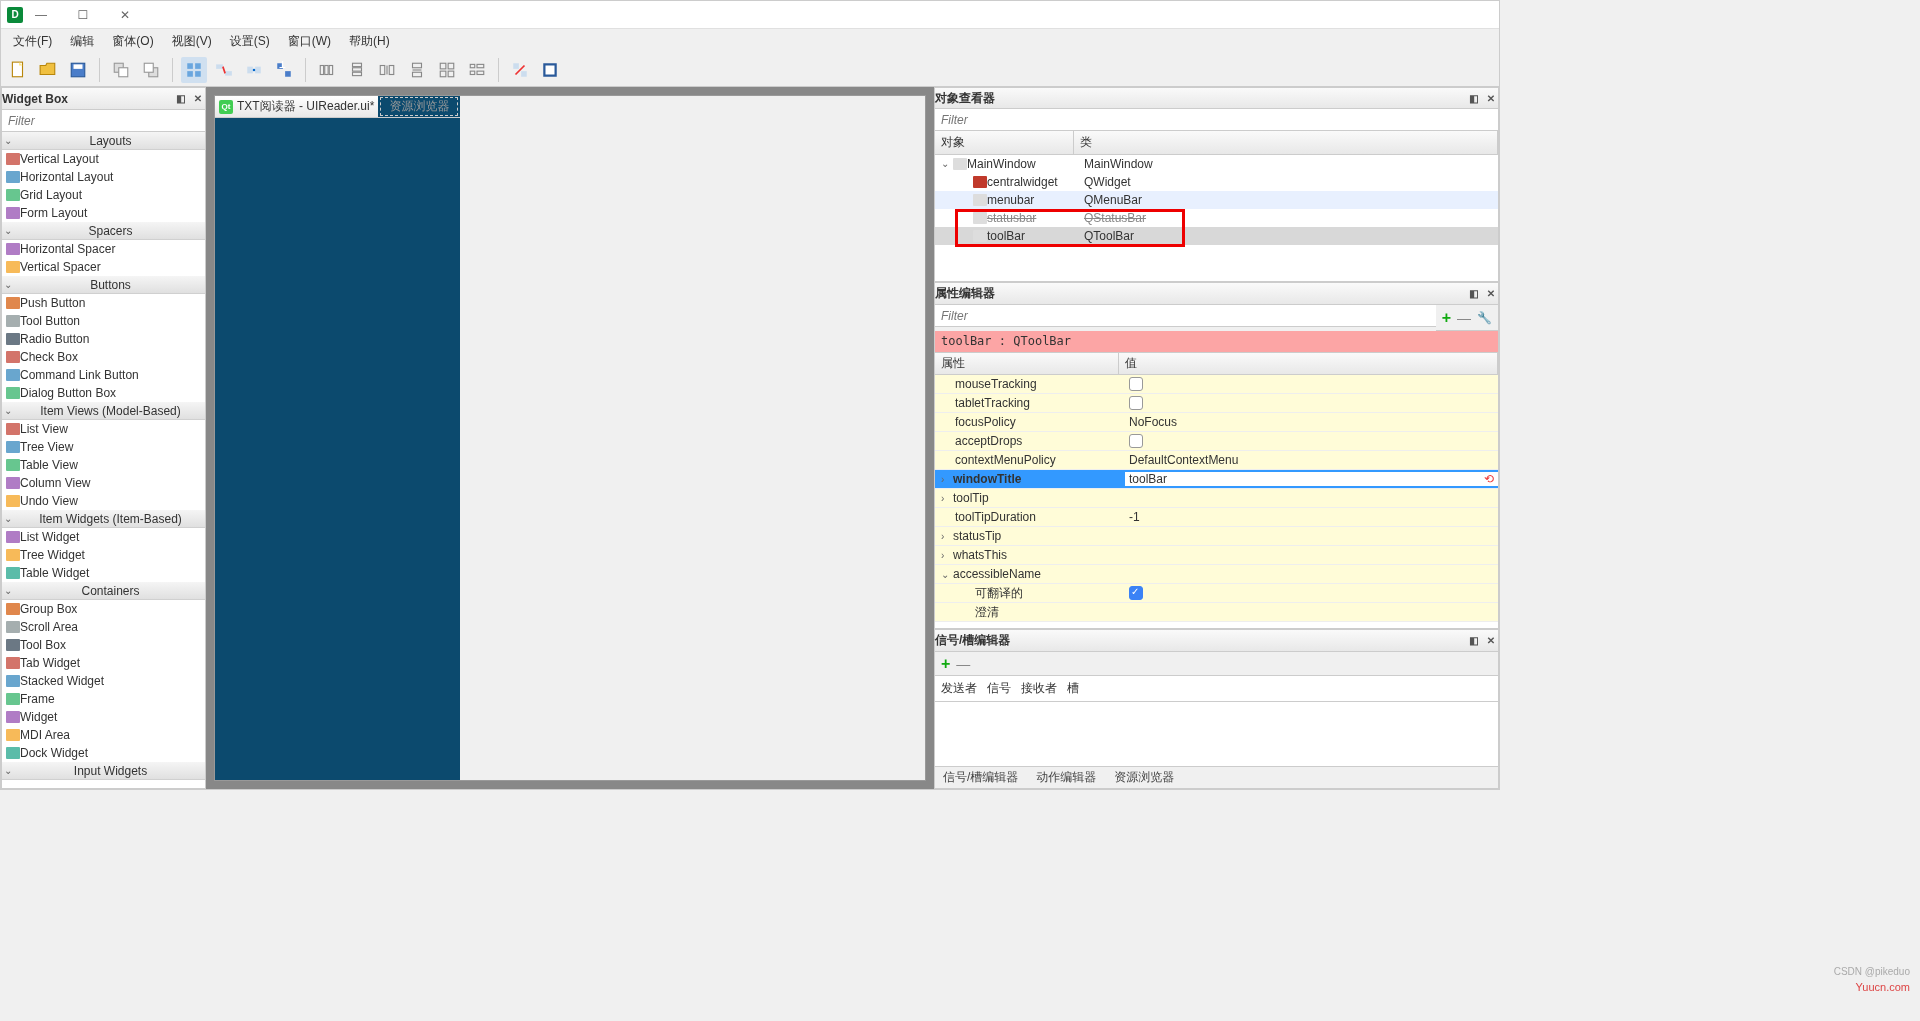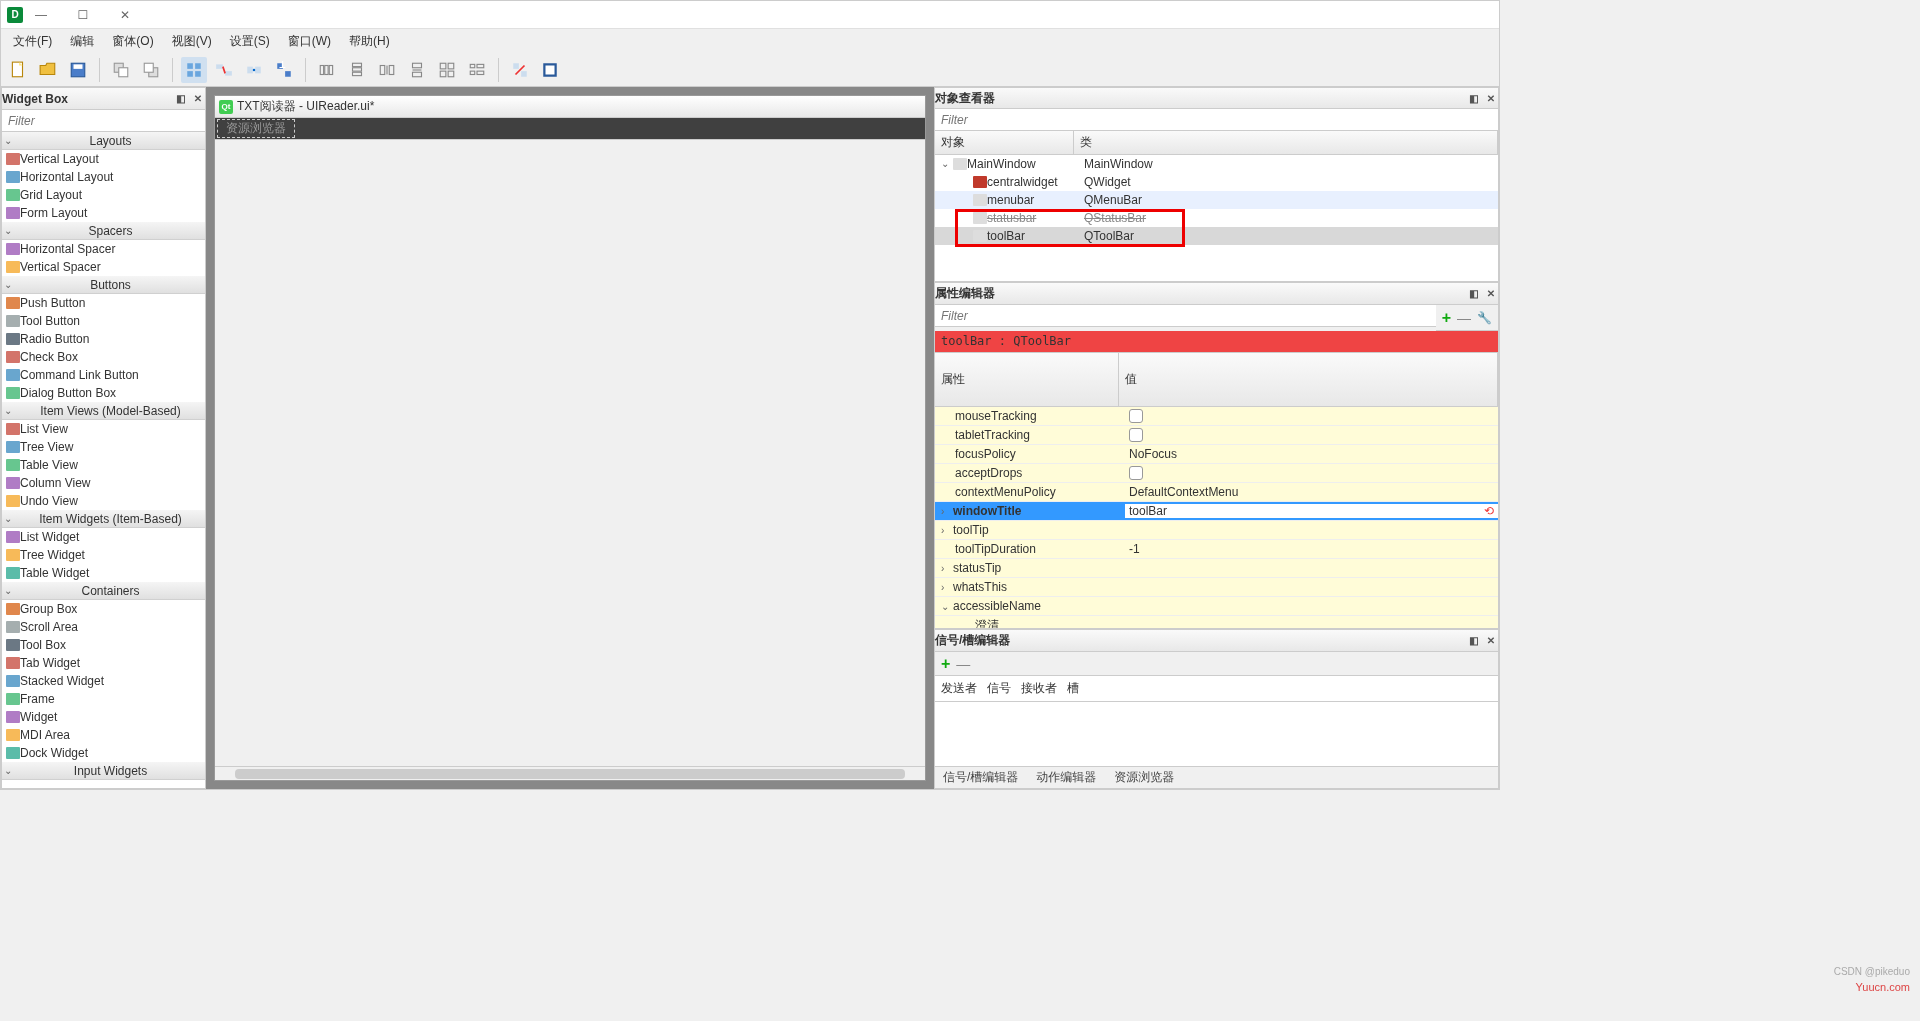--- a/index.html
+++ b/index.html
@@ -22,43 +22,43 @@
 .panel-title .sp{flex:1}
 .panel-title .pb{width:14px;height:14px;margin-left:3px;cursor:pointer;display:flex;align-items:center;justify-content:center;color:#555;font-size:10px}
 .filter{height:22px;border:none;border-bottom:1px solid #ccc;padding:0 6px;background:#fff;width:100%;color:#999;font-style:italic}
 .left{width:205px;display:flex;flex-direction:column}
 .widget-tree{flex:1;overflow-y:auto;background:#fff}
 .cat-hdr{height:18px;background:linear-gradient(#f5f5f5,#e0e0e0);display:flex;align-items:center;padding:0 2px;cursor:pointer;border-bottom:1px solid #d0d0d0}
 .cat-hdr .arrow{width:14px;font-size:10px;color:#666}
 .cat-hdr .lbl{flex:1;text-align:center;font-weight:normal}
 .witem{height:18px;display:flex;align-items:center;padding:0 4px;cursor:pointer}
 .center{flex:1;display:flex;flex-direction:column;background:#888;padding:4px}
-.form-window{background:#404040;border:1px solid #999;margin:4px;display:flex;flex-direction:column;flex:1}
+.form-window{background:#0c4a6e;border:1px solid #999;margin:4px;display:flex;flex-direction:row;flex:1}
 .form-title{height:22px;background:linear-gradient(#fff,#e8e8e8);display:flex;align-items:center;padding:0 4px;border-bottom:1px solid #ccc}
 .form-title .qt{width:14px;height:14px;background:#41cd52;border-radius:2px;margin-right:4px;display:flex;align-items:center;justify-content:center;color:#fff;font-size:8px;font-weight:bold}
 .form-tb{height:22px;border-bottom:1px solid #ccc;display:flex;align-items:center}
 .form-tb .hint{color:#999;padding:0 8px;border:1px dashed #ccc;margin:2px}
 .form-canvas{flex:1;background-image:radial-gradient(circle,#ccc 0.5px,transparent 0.5px);background-size:10px 10px;background-color:#f0f0f0}
 .right{width:565px;display:flex;flex-direction:column}
 .obj-tree{background:#fff;height:130px;overflow:auto}
 .obj-hdr{display:flex;background:linear-gradient(#fafafa,#e8e8e8);border-bottom:1px solid #ccc}
 .obj-hdr div{padding:3px 6px;border-right:1px solid #ccc}
 .obj-row{display:flex;height:18px;align-items:center}
 .obj-row.sel{background:#d8d8d8}
 .obj-row .c1{width:145px;padding-left:6px;display:flex;align-items:center}
 .obj-row .c2{flex:1;padding-left:4px}
 .obj-row .exp{width:12px;font-size:10px;color:#666}
 .obj-row .ind{display:inline-block}
 .strike{text-decoration:line-through;color:#888}
 .redbox{position:absolute;border:3px solid #e00;pointer-events:none}
 .prop-panel{flex:1;display:flex;flex-direction:column;overflow:hidden}
 .prop-tools{height:26px;display:flex;align-items:center;justify-content:flex-end;padding:0 6px;gap:6px;border-bottom:1px solid #ccc}
-.prop-name{height:22px;background:#ef4444;padding:3px 6px;border-bottom:1px solid #ccc;font-family:monospace}
+.prop-name{height:22px;background:#fca5a5;padding:3px 6px;border-bottom:1px solid #ccc;font-family:monospace}
 .prop-hdr{display:flex;background:linear-gradient(#fafafa,#e8e8e8);border-bottom:1px solid #ccc}
-.prop-hdr div{padding:18px 6px;border-right:1px solid #ccc}
+.prop-hdr div{padding:2px 6px;border-right:1px solid #ccc}
 .prop-body{flex:1;overflow:auto;background:#fff}
 .prop-row{display:flex;height:19px;align-items:center;background:#fffcd8;border-bottom:1px solid #eee}
 .prop-row.sel{background:#3399ff;color:#fff}
 .prop-row.sel .c2{background:#fff;color:#333}
 .prop-row .c1{width:190px;padding-left:20px;display:flex;align-items:center}
 .prop-row .c2{flex:1;padding-left:4px;display:flex;align-items:center}
 .prop-row .exp{width:12px;margin-left:-14px;font-size:10px;color:#666}
 .prop-row.child .c1{padding-left:40px}
 .prop-row .bold{font-weight:bold}
 .chk{width:14px;height:14px;border:1px solid #999;border-radius:3px;background:#fff}
@@ -484,20 +484,28 @@
               <div class="c1">
                 <span class="exp">⌄</span>
                 <span>accessibleName</span>
               </div>
               <div class="c2">
                 <span></span>
               </div>
             </div>
             <div class="prop-row child">
               <div class="c1">
+                <span>可翻译的</span>
+              </div>
+              <div class="c2">
+                <span class="chk on"></span>
+              </div>
+            </div>
+            <div class="prop-row child">
+              <div class="c1">
                 <span>澄清</span>
               </div>
               <div class="c2">
                 <span></span>
               </div>
             </div>
           </div>
       </div>
 
       <div class="panel sig-panel">

